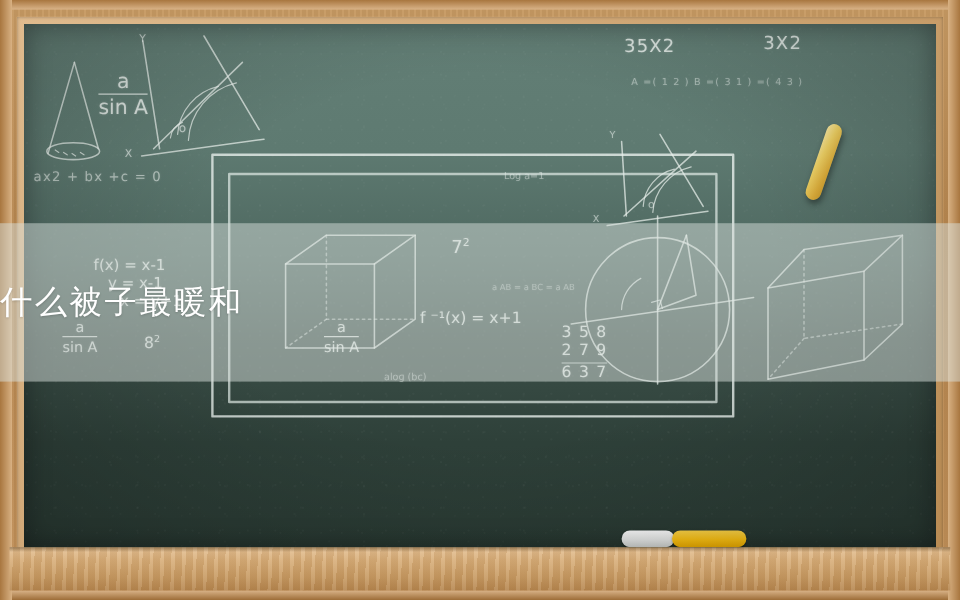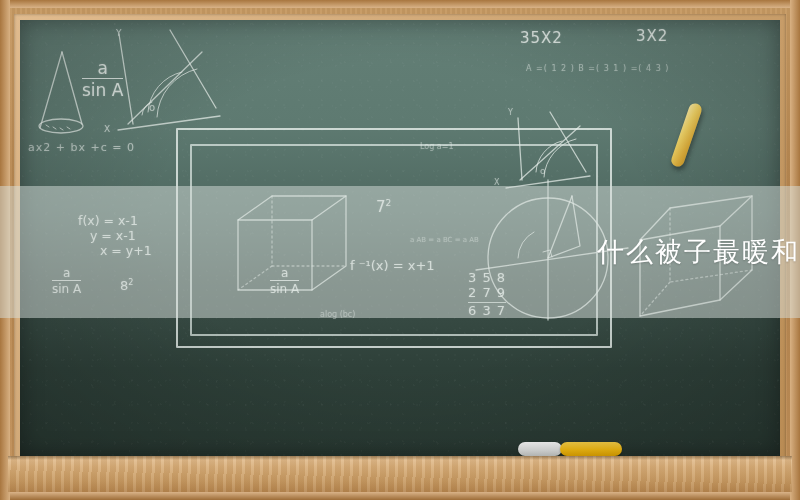--- a/index.html
+++ b/index.html
@@ -142,21 +142,21 @@
     left:540px; width:62px;
     background:linear-gradient(180deg,#ffd64a,#fcc213 55%,#e8a900);
     box-shadow:0 1px 2px rgba(0,0,0,.35);
   }
 
   
   .overlay-band {
     position:absolute;
     left:0; right:0; top:186px; height:132px;
     background:rgba(216,224,220,.50);
-    display:flex; align-items:center; justify-content:flex-end;
+    display:flex; align-items:center; justify-content:flex-start;
     z-index:9;
   }
   .overlay-title {
     color:#ffffff;
     font-size:27px;
     letter-spacing:2px;
     font-weight:400;
     text-shadow:0 1px 2px rgba(0,0,0,.18);
     font-family:"DejaVu Sans","Liberation Sans",sans-serif;
     white-space:nowrap;

